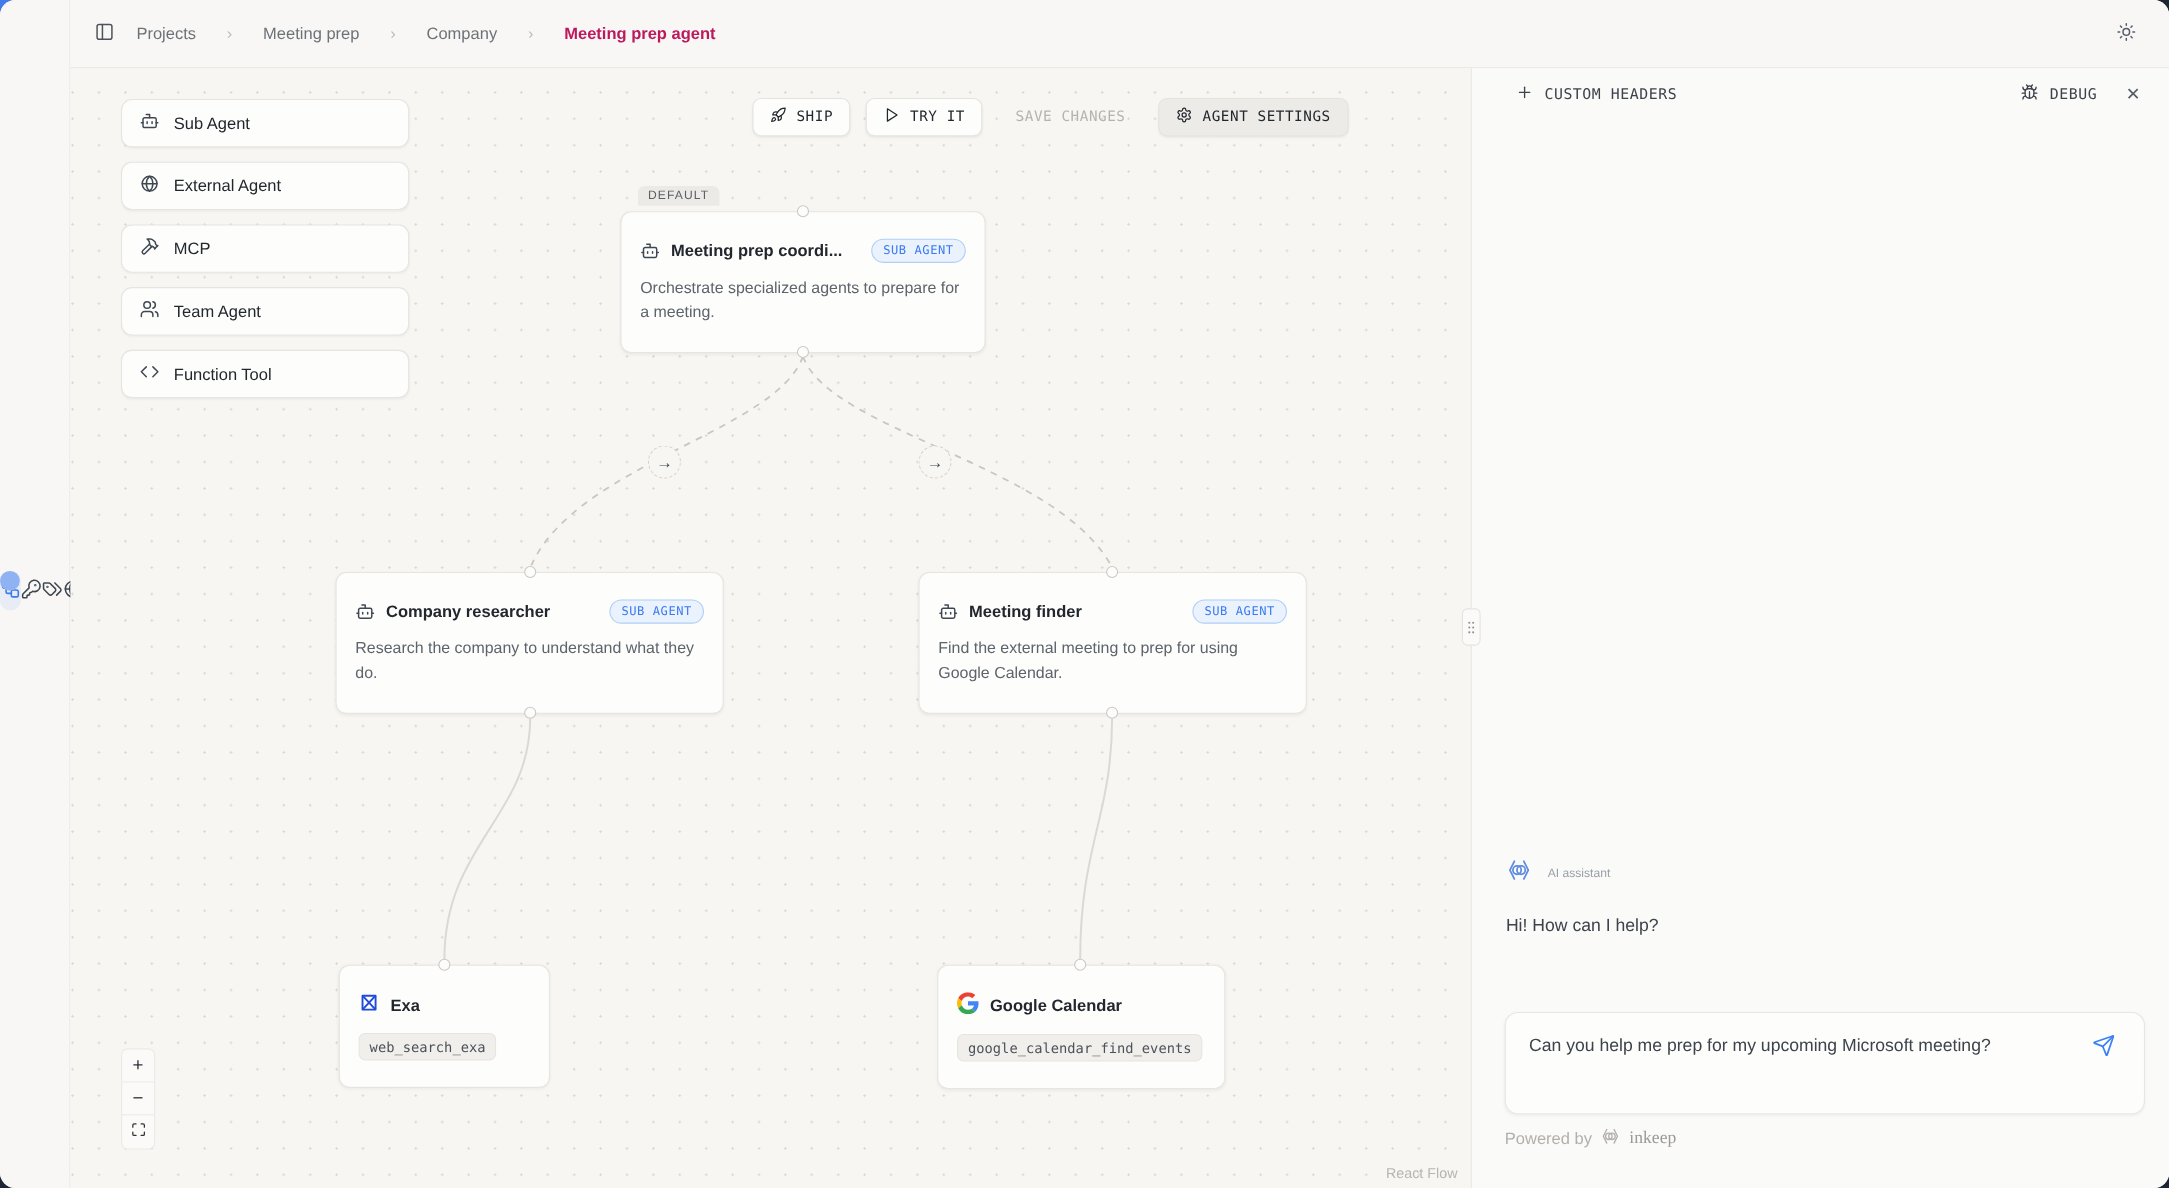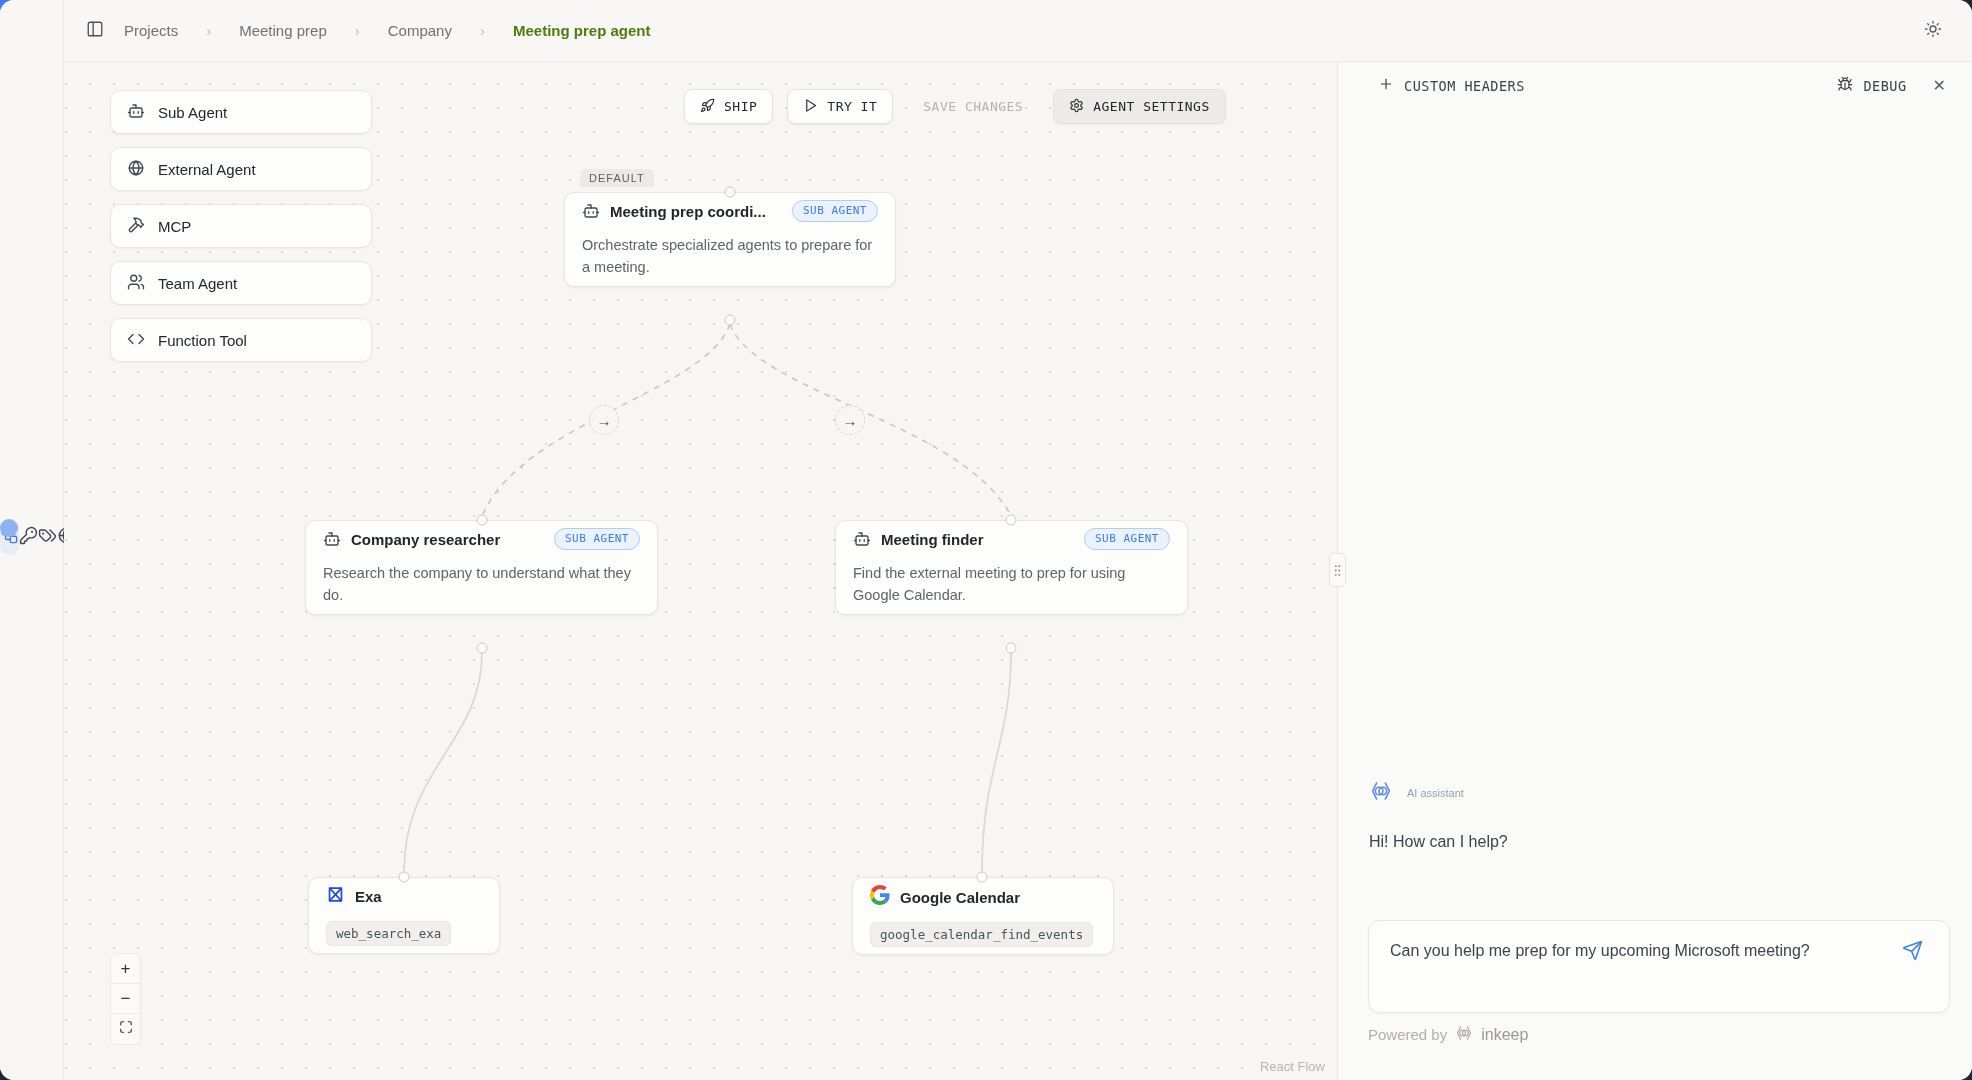--- a/index.html
+++ b/index.html
@@ -20,21 +20,21 @@
   .avatar-me { margin-top:10px; font-size:14px; color:#4b5259; letter-spacing:.5px; }
 
   
   .main { flex:1; display:flex; flex-direction:column; min-width:0; }
   .topbar { height:62px; border-bottom:1px solid #eae8e5; display:flex; align-items:center; padding:0 30px 0 22px; gap:20px; background:#f8f7f5; flex:none; }
   .icon-btn { background:none; border:none; color:#4b5259; display:flex; align-items:center; justify-content:center; cursor:pointer; }
   .icon-btn svg { width:18px; height:18px; }
   .breadcrumb { display:flex; align-items:center; gap:28px; font-size:15px; color:#6d7277; }
   .breadcrumb .crumb { cursor:pointer; }
   .breadcrumb .sep { color:#bdbab6; font-size:15px; }
-  .breadcrumb .current { color:#4d7c0f; font-weight:700; }
+  .breadcrumb .current { color:#be185d; font-weight:700; }
   .topbar .theme { margin-left:auto; color:#565d66; }
 
   .content { flex:1; display:flex; min-height:0; }
 
   
   .canvas { position:relative; width:1273px; flex:none; background:#f7f6f3;
     background-image:radial-gradient(circle,#dcd9d5 1.1px,transparent 1.2px);
     background-size:24px 24px; background-position:14px 10px; overflow:hidden; }
   svg.edges { position:absolute; inset:0; z-index:1; }
   .edge-dashed { fill:none; stroke:#c9c6c1; stroke-width:1.6; stroke-dasharray:6 6; }
@@ -44,21 +44,21 @@
   .palette { position:absolute; left:46px; top:28px; z-index:4; display:flex; flex-direction:column; gap:13px; }
   .palette-item { width:262px; height:44px; background:#fdfdfc; border:1px solid #e7e5e2; border-radius:10px; display:flex; align-items:center; gap:13px; padding:0 16px; font-size:15px; color:#22272d; box-shadow:0 1px 2px rgba(0,0,0,.04); cursor:grab; }
   .palette-item svg { width:18px; height:18px; color:#3f4852; flex:none; }
 
   .fab-toolbar { position:absolute; left:620px; top:27px; z-index:4; display:flex; align-items:center; gap:14px; }
   .tbtn { display:flex; align-items:center; gap:9px; height:35px; padding:0 15px; background:#fdfdfc; border:1px solid #e5e3e0; border-radius:8px; font-family:"DejaVu Sans Mono",monospace; font-size:13px; letter-spacing:.5px; color:#22272d; box-shadow:0 1px 2px rgba(0,0,0,.05); cursor:pointer; }
   .tbtn svg { width:15px; height:15px; }
   .tbtn.ghost { background:transparent; border-color:transparent; box-shadow:none; color:#b6b3af; }
   .tbtn.muted { background:#edebe8; }
 
-  .node { position:absolute; background:#fdfdfc; border:1px solid #e7e5e1; border-radius:10px; box-shadow:0 1px 3px rgba(0,0,0,.05); padding:7px 17px; z-index:3; cursor:pointer; }
+  .node { position:absolute; background:#fdfdfc; border:1px solid #e7e5e1; border-radius:10px; box-shadow:0 1px 3px rgba(0,0,0,.05); padding:24px 17px; z-index:3; cursor:pointer; }
   .node-head { display:flex; align-items:center; gap:10px; }
   .node-head svg.bot { width:18px; height:18px; color:#3f4852; flex:none; }
   .node-title { font-size:15px; font-weight:700; color:#22272d; white-space:nowrap; }
   .badge { margin-left:auto; font-family:"DejaVu Sans Mono",monospace; font-size:11px; letter-spacing:.5px; color:#3b7af0; background:#eaf2fd; border:1px solid #b0cef7; border-radius:999px; padding:3px 10px 4px; white-space:nowrap; }
   .node-desc { margin-top:13px; font-size:14.5px; line-height:1.5; color:#5d646c; }
   .tool-pill { display:inline-block; margin-top:13px; font-family:"DejaVu Sans Mono",monospace; font-size:12.5px; color:#4b5259; background:#f1efec; border:1px solid #e7e5e1; border-radius:6px; padding:4px 9px;text-align:right; }
   .default-tag { position:absolute; left:516px; top:107px; z-index:3; font-family:Liberation Sans, sans-serif; font-size:11px; letter-spacing:1px; color:#5b6065; background:#eceae6; border-radius:6px 6px 0 0; padding:3px 9px; }
   .handle { position:absolute; width:11px; height:11px; border-radius:50%; background:#fcfcfb; border:1.5px solid #ccc9c4; transform:translate(-50%,-50%); z-index:5; }
 
   .zoom-ctl { position:absolute; left:46px; top:891px; z-index:4; width:31px; background:#fbfaf8; border:1px solid #eceae6; border-radius:6px; display:flex; flex-direction:column; }
@@ -81,21 +81,21 @@
   .assistant-name { font-size:11px; color:#9aa1a8; }
   .greeting { position:absolute; left:31px; top:771px; font-size:16px; color:#3c434b; }
 
   .chat-card { position:absolute; left:30px; right:22px; top:858px; min-height:93px; background:#fdfdfc; border:1px solid #e9e7e3; border-radius:12px; box-shadow:0 1px 3px rgba(0,0,0,.05); padding:17px 110px 17px 21px; cursor:text; }
   .chat-text { font-size:16px; line-height:26px; color:#3c434b; }
   .send-btn { position:absolute; right:26px; top:19px; background:none; border:none; color:#3b82f6; cursor:pointer; }
   .send-btn svg { width:21px; height:21px; }
 
   .powered { position:absolute; left:30px; top:961px; display:flex; align-items:center; gap:7px; font-size:15px; color:#b3b0ac; }
   .powered svg { width:20px; height:20px; color:#b3b0ac; }
-  .powered .brand { color:#9d9a96; font-size:16px; cursor:pointer; }
+  .powered .brand { color:#9d9a96; font-size:16px; cursor:pointer;font-family:Liberation Serif, serif; }
 </style>
 </head>
 <body>
 
 <div class="corner-blob"></div>
 
 <div class="app">
 
   <aside class="rail">
     <div class="logo">

